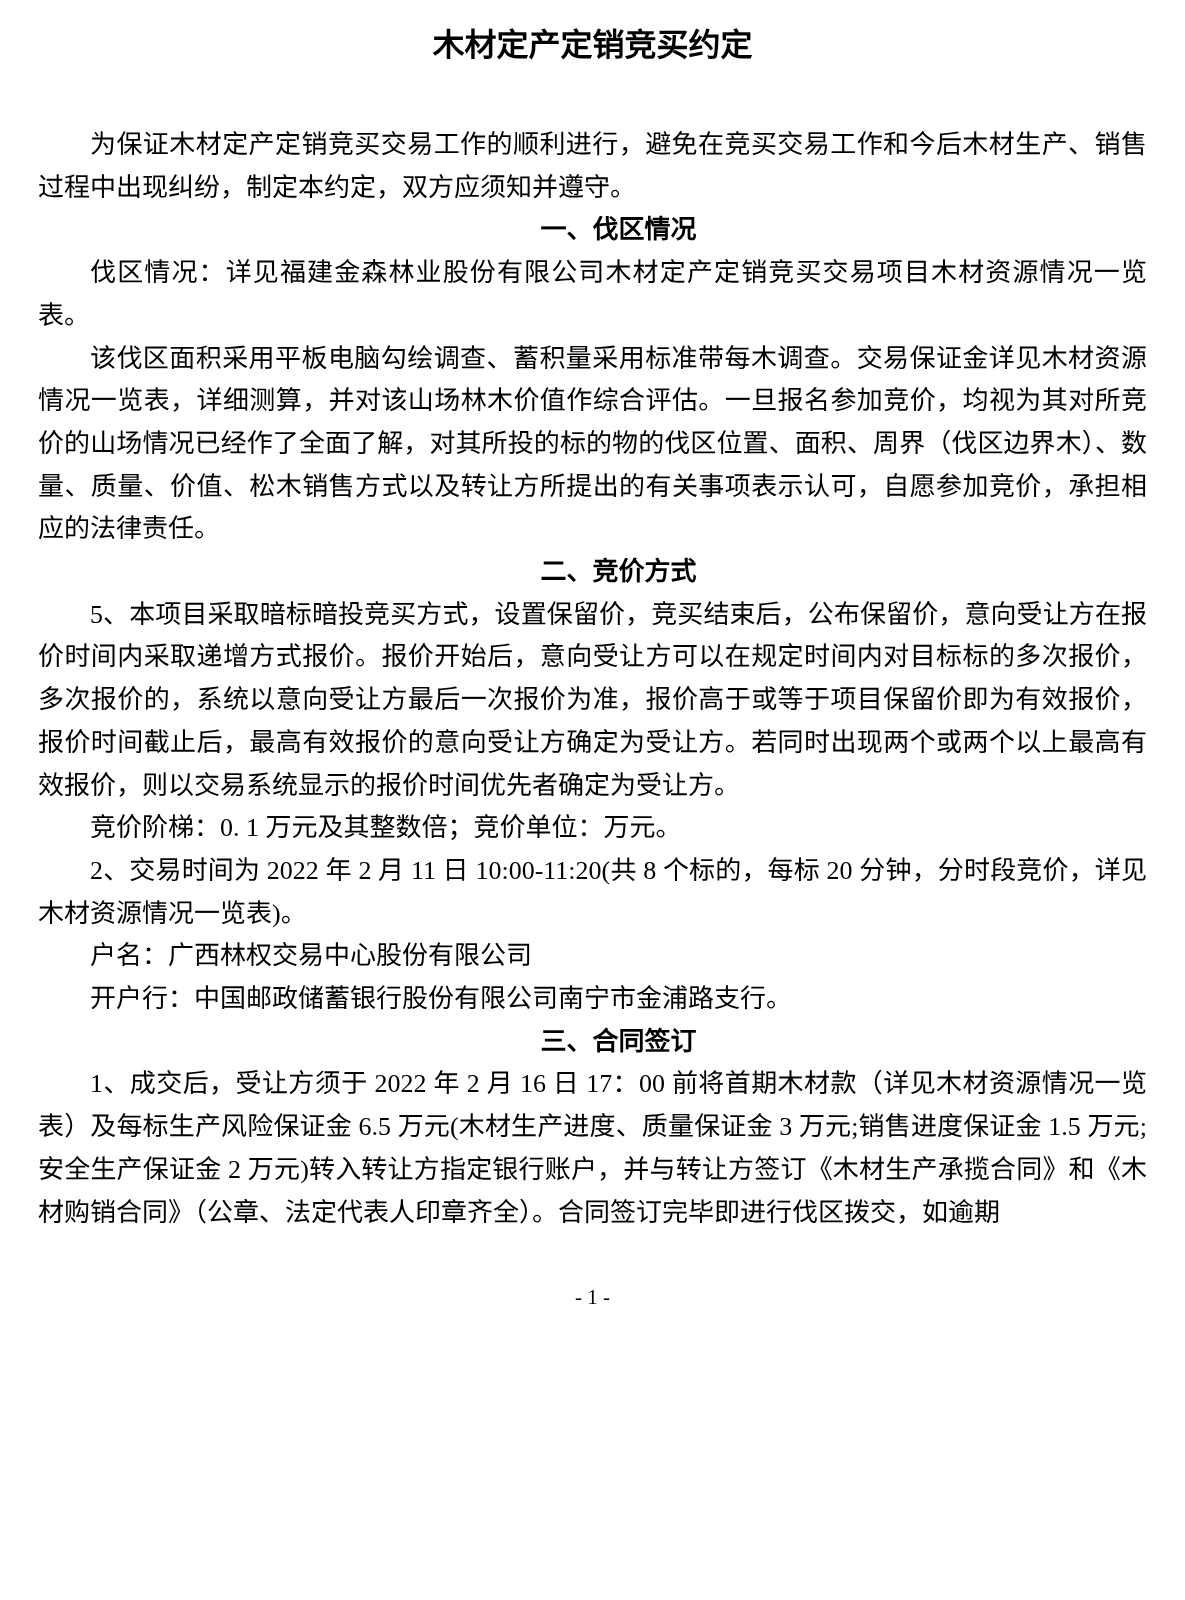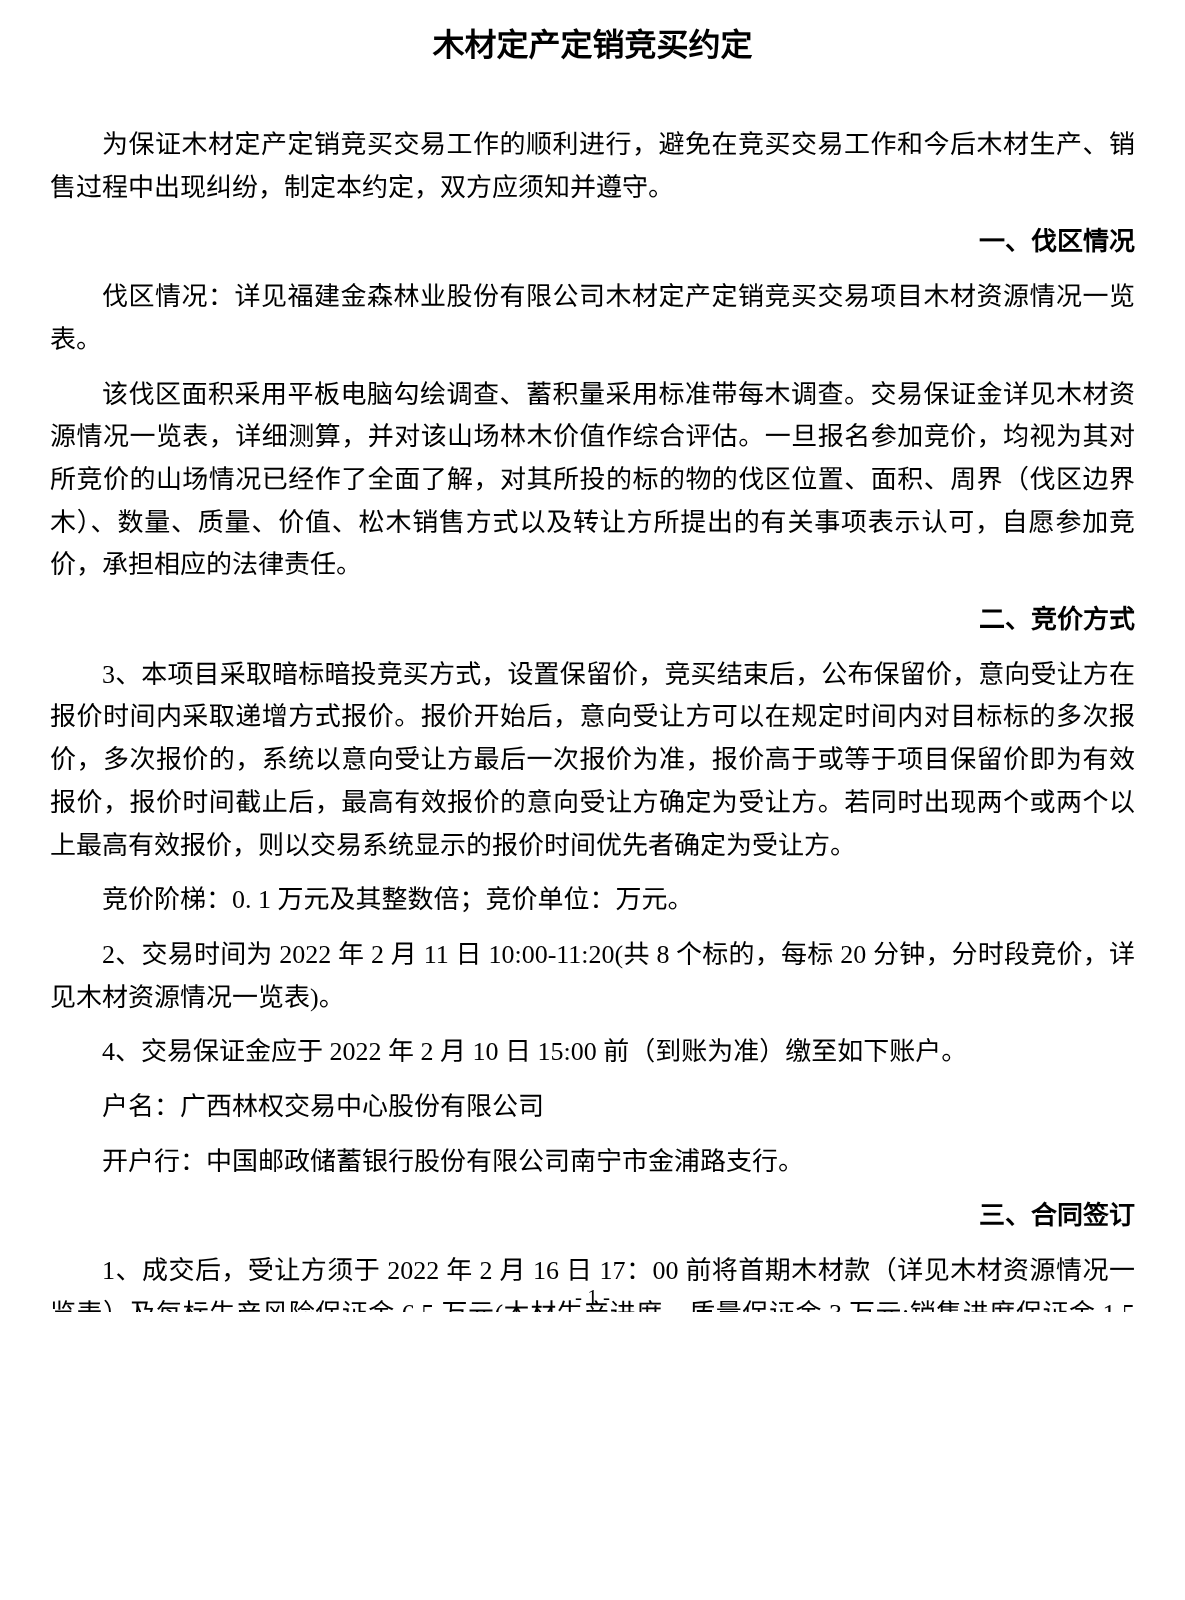--- a/index.html
+++ b/index.html
@@ -20,30 +20,30 @@
     overflow: hidden;
   }
   .doc-title {
     margin: 0 0 54px 0;
     font-size: 32px;
     line-height: 50px;
     font-weight: bold;
     text-align: center;
   }
   .doc-body p {
-    margin: 12px;
+    margin: 0;
     font-size: 26px;
     line-height: 42.7px;
     text-align: justify;
     text-indent: 2em;
     word-break: break-all;
   }
   .doc-body p.heading {
     font-weight: bold;
-    text-align: right;
+    text-align: center;
   }
   .page-footer {
     position: absolute;
     left: 0;
     right: 0;
     bottom: 2px;
     text-align: center;
     font-size: 21px;
     line-height: 26px;
   }
@@ -54,24 +54,23 @@
 <div class="page">
 
   <h1 class="doc-title">木材定产定销竞买约定</h1>
 
   <div class="doc-body">
     <p>为保证木材定产定销竞买交易工作的顺利进行，避免在竞买交易工作和今后木材生产、销售过程中出现纠纷，制定本约定，双方应须知并遵守。</p>
     <p class="heading">一、伐区情况</p>
     <p>伐区情况：详见福建金森林业股份有限公司木材定产定销竞买交易项目木材资源情况一览表。</p>
     <p>该伐区面积采用平板电脑勾绘调查、蓄积量采用标准带每木调查。交易保证金详见木材资源情况一览表，详细测算，并对该山场林木价值作综合评估。一旦报名参加竞价，均视为其对所竞价的山场情况已经作了全面了解，对其所投的标的物的伐区位置、面积、周界（伐区边界木）、数量、质量、价值、松木销售方式以及转让方所提出的有关事项表示认可，自愿参加竞价，承担相应的法律责任。</p>
     <p class="heading">二、竞价方式</p>
-    <p>3、本项目采取暗标暗投竞买方式，设置保留价，竞买结束后，公布保留价，意向受让方在报价时间内采取递增方式报价。报价开始后，意向受让方可以在规定时间内对目标标的多次报价，多次报价的，系统以意向受让方最后一次报价为准，报价高于或等于项目保留价即为有效报价，报价时间截止后，最高有效报价的意向受让方确定为受让方。若同时出现两个或两个以上最高有效报价，则以交易系统显示的报价时间优先者确定为受让方。</p>
+    <p>5、本项目采取暗标暗投竞买方式，设置保留价，竞买结束后，公布保留价，意向受让方在报价时间内采取递增方式报价。报价开始后，意向受让方可以在规定时间内对目标标的多次报价，多次报价的，系统以意向受让方最后一次报价为准，报价高于或等于项目保留价即为有效报价，报价时间截止后，最高有效报价的意向受让方确定为受让方。若同时出现两个或两个以上最高有效报价，则以交易系统显示的报价时间优先者确定为受让方。</p>
     <p>竞价阶梯：0. 1 万元及其整数倍；竞价单位：万元。</p>
     <p>2、交易时间为 2022 年 2 月 11 日 10:00-11:20(共 8 个标的，每标 20 分钟，分时段竞价，详见木材资源情况一览表)。</p>
-    <p>4、交易保证金应于 2022 年 2 月 10 日 15:00 前（到账为准）缴至如下账户。</p>
     <p>户名：广西林权交易中心股份有限公司</p>
     <p>开户行：中国邮政储蓄银行股份有限公司南宁市金浦路支行。</p>
     <p class="heading">三、合同签订</p>
     <p>1、成交后，受让方须于 2022 年 2 月 16 日 17：00 前将首期木材款（详见木材资源情况一览表）及每标生产风险保证金 6.5 万元(木材生产进度、质量保证金 3 万元;销售进度保证金 1.5 万元;安全生产保证金 2 万元)转入转让方指定银行账户，并与转让方签订《木材生产承揽合同》和《木材购销合同》（公章、法定代表人印章齐全）。合同签订完毕即进行伐区拨交，如逾期</p>
   </div>
 
   <div class="page-footer">- 1 -</div>
 
 </div>
 

